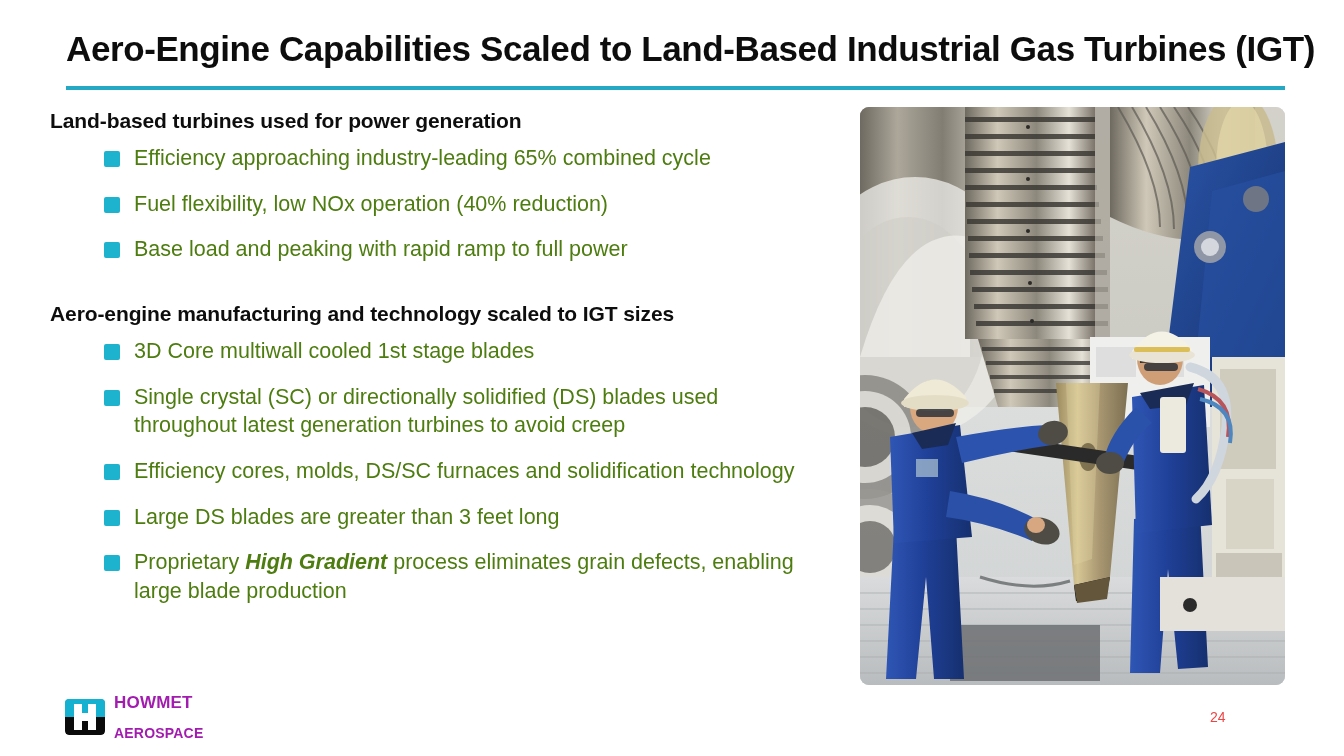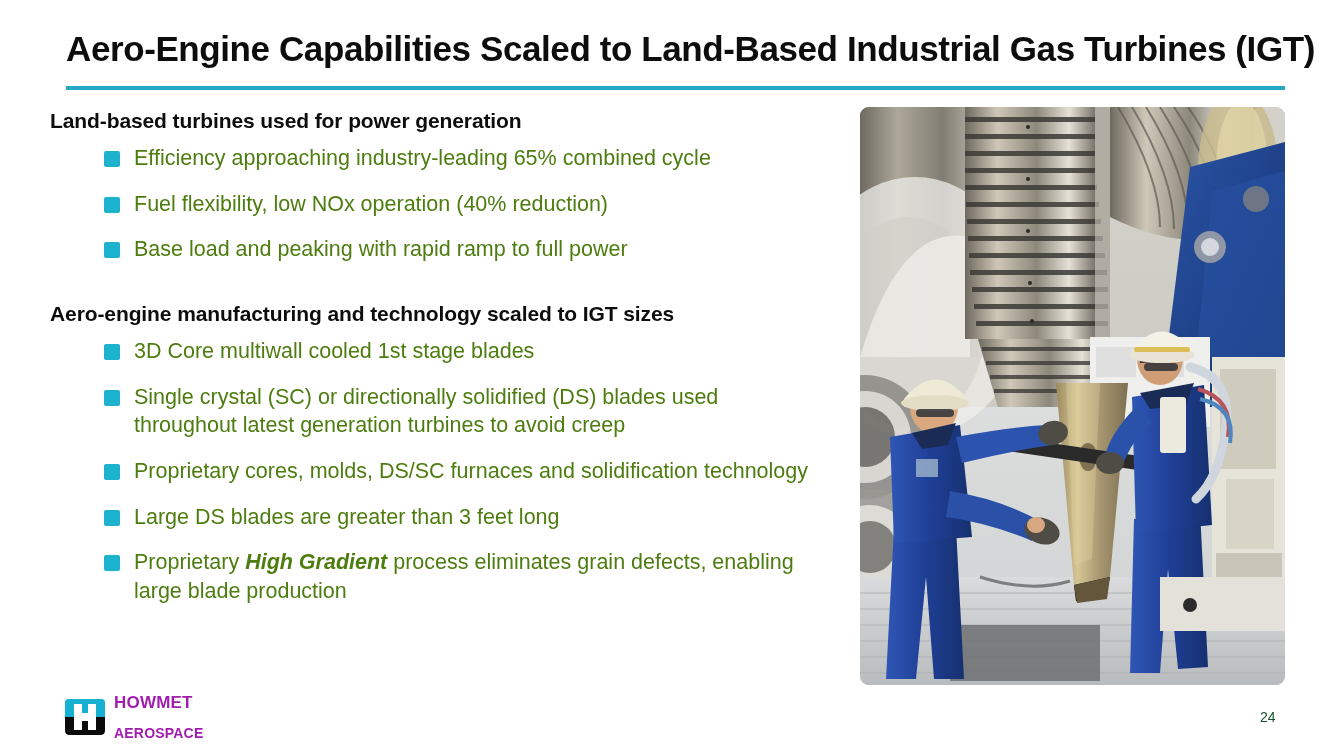--- a/index.html
+++ b/index.html
@@ -151,24 +151,24 @@
     color: #a21caf;
     font-weight: bold;
     letter-spacing: 0.2px;
   }
   .logo-words .l1 { font-size: 17px; display: block; }
   .logo-words .l2 { font-size: 14px; display: block; margin-top: 15px; }
 
   
   .page-num {
     position: absolute;
-    left: 1260px;
+    left: 1210px;
     top: 709px;
     font-size: 14px;
-    color: #14532d;
+    color: #ef4444;
   }
 </style>
 </head>
 <body>
 
 <div class="slide">
 
   <div class="slide-title">Aero-Engine Capabilities Scaled to Land-Based Industrial Gas Turbines (IGT)</div>
   <div class="title-rule"></div>
 
@@ -200,21 +200,21 @@
         <li>
           <span class="bullet-mark"></span>
           <span class="bullet-text">3D Core multiwall cooled 1st stage blades</span>
         </li>
         <li>
           <span class="bullet-mark"></span>
           <span class="bullet-text">Single crystal (SC) or directionally solidified (DS) blades used throughout latest generation turbines to avoid creep</span>
         </li>
         <li>
           <span class="bullet-mark"></span>
-          <span class="bullet-text">Proprietary cores, molds, DS/SC furnaces and solidification technology</span>
+          <span class="bullet-text">Efficiency cores, molds, DS/SC furnaces and solidification technology</span>
         </li>
         <li>
           <span class="bullet-mark"></span>
           <span class="bullet-text">Large DS blades are greater than 3 feet long</span>
         </li>
         <li>
           <span class="bullet-mark"></span>
           <span class="bullet-text"><span>Proprietary </span><i>High Gradient</i><span> process eliminates grain defects, enabling large blade production</span></span>
         </li>
       </ul>

